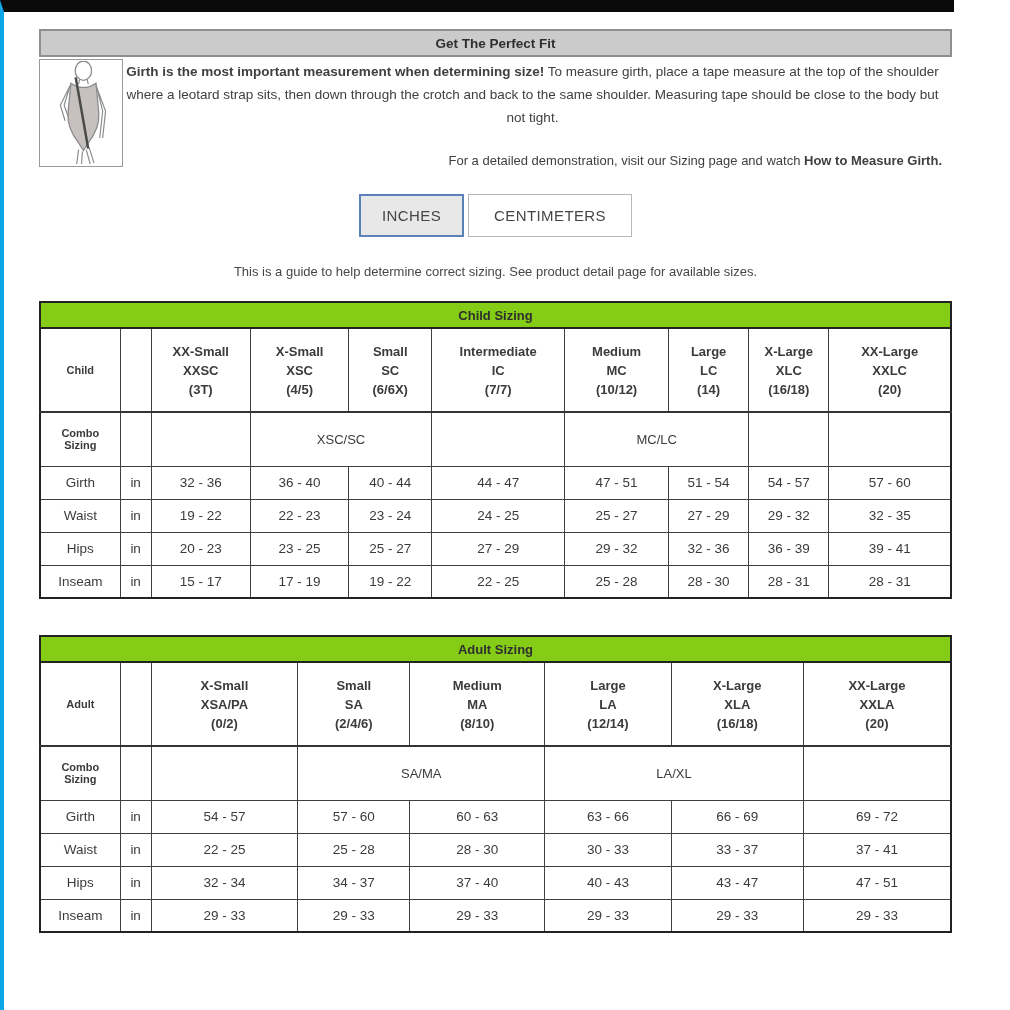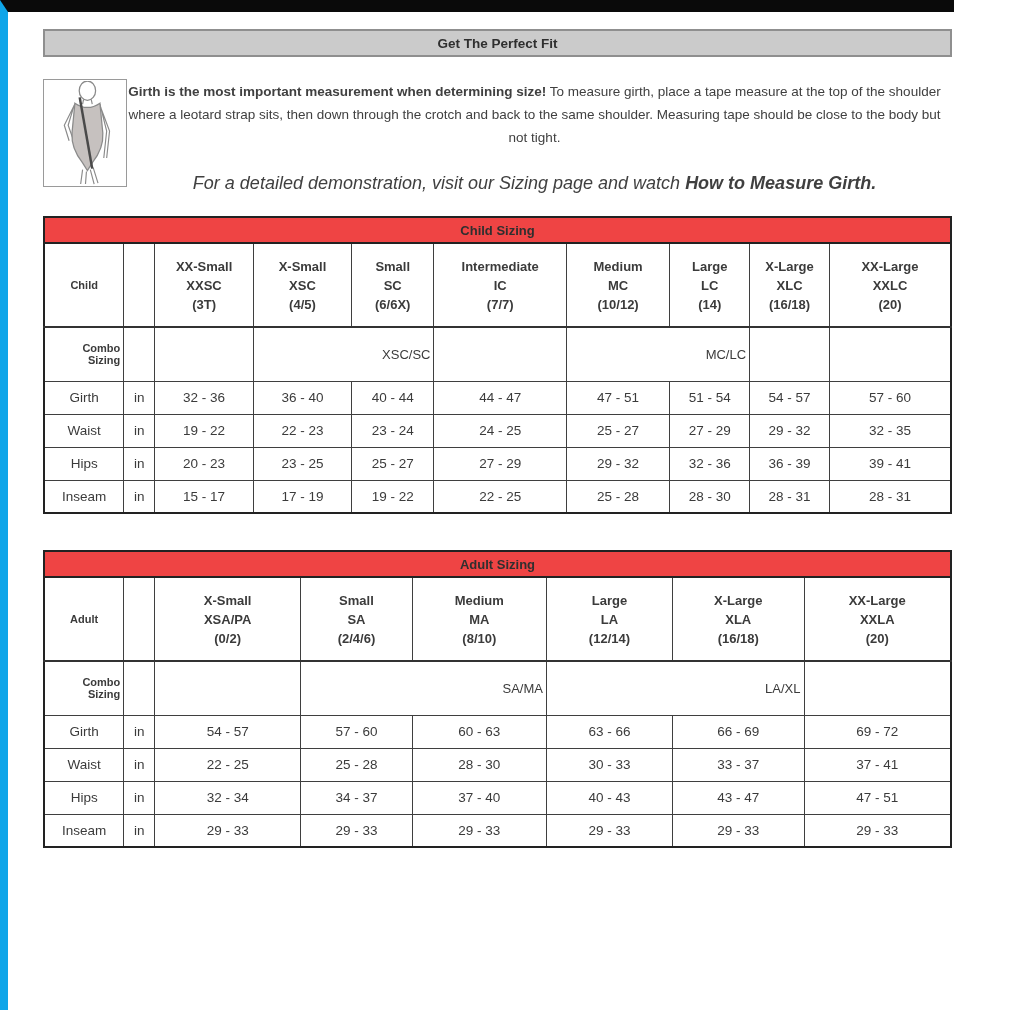--- a/index.html
+++ b/index.html
@@ -5,50 +5,50 @@
   * { box-sizing: border-box; }
   html,body { margin:0; padding:0; background:#fff; }
   body {
     width:1010px; height:1010px; overflow:hidden;
     font-family:"Liberation Sans", sans-serif;
     color:#3b3b3b;
   }
   .frame {
     width:954px; height:1010px;
     border-top:12px solid #0a0a0a;
-    border-left:8px solid #0ea5e9;
+    border-left:4px solid #0ea5e9;
   }
   .content { padding:17px 2px 4px 35px; }
 
   
   .title-bar {
     border:2px solid #8f8f8f;
     background:#cbcbcb;
     text-align:center;
     font-weight:bold;
     font-size:13.5px;
     padding:5px 0 4px;
     color:#2f2f2f;
   }
 
   
-  .intro-row { display:flex; margin-top:22px; }
+  .intro-row { display:flex; margin-top:2px; }
   .figure-box {
     width:84px; height:108px; flex:none;
     border:1px solid #9a9a9a; background:#fff;
     display:flex; align-items:center; justify-content:center;
   }
   .intro-col { flex:1; }
   .intro-text {
     margin:1px 10px 0 0; text-align:center;
     font-size:13.5px; line-height:23px; color:#404040;
   }
   .demo-line {
-    margin:24px 10px 0 0; text-align:center;
-    font-size:18px; color:#404040;font-style:italic;
+    margin:24px 10px 0 0; text-align:right;
+    font-size:13px; color:#404040;
   }
 
   
   .unit-toggle { margin-top:26px; display:flex; justify-content:center; align-items:center; gap:4px; }
   .btn {
     font-family:inherit; font-size:15px; color:#454545;
     letter-spacing:0.4px; cursor:pointer;
   }
   .btn-inches { background:#e8e8e8; border:2px solid #5b82b8; padding:11px 21px; }
   .btn-cm     { background:#ffffff; border:1px solid #b7b7b7; padding:12px 25px; }
@@ -59,26 +59,26 @@
   table.size-table {
     width:100%; border-collapse:collapse; table-layout:fixed;
     border:2px solid #222; margin-top:22px;
     font-size:13px; color:#3b3b3b;
   }
   table.size-table td, table.size-table th {
     border:1px solid #3f3f3f; text-align:center; vertical-align:middle;
     padding:2px 3px; font-weight:normal;
   }
   tr.band td {
-    background:#ef4444; font-weight:bold; font-size:13px;
+    background:#84cc16; font-weight:bold; font-size:13px;
     height:26px; border-bottom:2px solid #222; color:#2f2f2f;
   }
   tr.colhead th { height:84px; font-weight:bold; border-bottom:2px solid #333;border-radius:19px; }
   tr.colhead th div { line-height:19px; }
-  tr.combo td, tr.combo th { height:54px;text-align:right; }
+  tr.combo td, tr.combo th { height:54px; }
   tr.combo th.rowlabel { font-weight:bold; }
   tr.datarow td, tr.datarow th { height:33px; font-size:13.5px; }
   th.rowlabel { font-weight:bold; font-size:11px; }
   td.unit { font-size:13px; }
 </style>
 </head>
 <body>
 
 <div class="frame">
   <div class="content">
@@ -102,21 +102,26 @@
       <div class="intro-col">
         <p class="intro-text">
           <strong>Girth is the most important measurement when determining size!</strong><span> To measure girth, place a tape measure at the top of the shoulder where a leotard strap sits, then down through the crotch and back to the same shoulder. Measuring tape should be close to the body but not tight.</span>
         </p>
         <p class="demo-line">
           <span>For a detailed demonstration, visit our Sizing page and watch </span><strong>How to Measure Girth.</strong>
         </p>
       </div>
     </div>
 
-
+    <div class="unit-toggle">
+      <button class="btn btn-inches">INCHES</button>
+      <button class="btn btn-cm">CENTIMETERS</button>
+    </div>
+
+    <p class="note">This is a guide to help determine correct sizing. See product detail page for available sizes.</p>
 
     <table class="size-table">
       <colgroup>
         <col style="width:8.8%">
           <col style="width:3.4%">
           <col style="width:10.9%">
           <col style="width:10.8%">
         <col style="width:9.1%">
           <col style="width:14.6%">
           <col style="width:11.4%">

